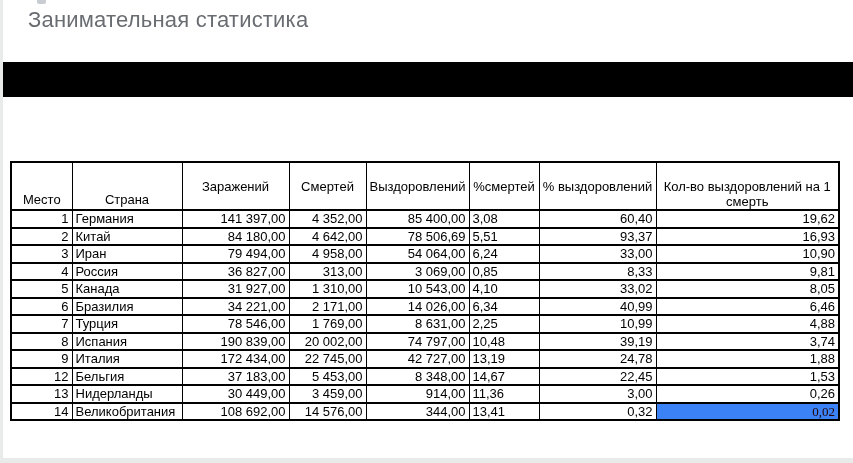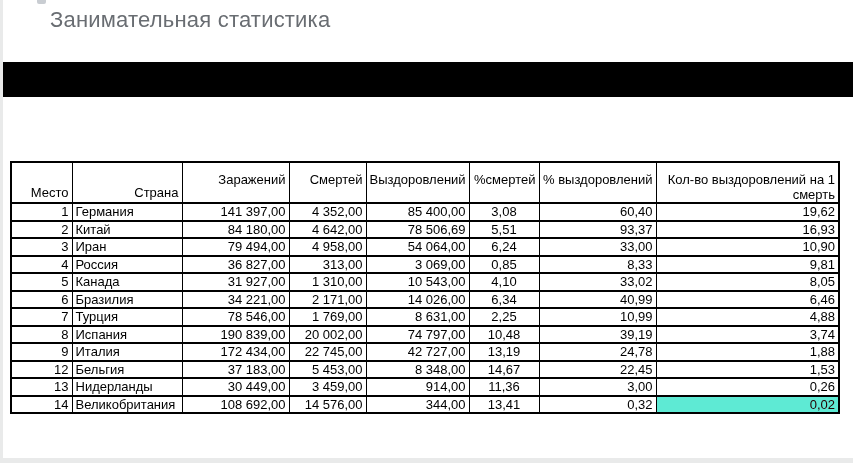--- a/index.html
+++ b/index.html
@@ -10,21 +10,21 @@
     width: 853px;
     height: 463px;
     position: relative;
     background: #ffffff;
     overflow: hidden;
     font-family: "Liberation Sans", sans-serif;
     color: #000000;
   }
   .page-title {
     position: absolute;
-    left: 50px;
+    left: 28px;
     top: 7px;
     margin: 0;
     font-size: 22px;
     font-weight: 400;
     letter-spacing: 0.2px;
     color: #696d72;
   }
   .top-artifact {
     position: absolute;
     left: 37px;
@@ -77,41 +77,42 @@
     border-top-width: 2px;
     border-bottom-width: 2px;
     padding: 0 3px;
     overflow: hidden;
     white-space: nowrap;
     font-weight: 400;
   }
   table.stats thead tr { height: 39px; }
   table.stats tbody tr { height: 17.5px; }
   table.stats th {
-    text-align: right;
+    text-align: center;
     vertical-align: top;
-    padding-top: 9px;
+    padding-top: 16px;
     white-space: normal;
   }
   table.stats th.va-bottom {
     vertical-align: bottom;
     padding-bottom: 2px;
   }
   
   td.c-place    { text-align: right; padding-right: 6px; }
   td.c-country  { text-align: left;  padding-left: 3px; margin-top: 44px; }
   td.c-infected { text-align: right; padding-right: 18px; }
   td.c-deaths   { text-align: right; padding-right: 8px; margin-left: 32px; }
   td.c-recovered{ text-align: right; padding-right: 10px; margin-left: 44px; }
-  td.c-deathpct { text-align: center; padding-right: 15px; }
+  td.c-deathpct { text-align: left; padding-right: 15px; }
   td.c-recpct   { text-align: right; padding-right: 17px; }
   td.c-perdeath { text-align: right; padding-right: 11px; }
   td.highlight {
-    background: #5eead4;
+    background: #3b82f6;
     color: #240000;
+    font-family: Liberation Serif, serif;
   }
 </style>
 </head>
 <body>
 
 <div class="top-artifact"></div>
 
 <h1 class="page-title">Занимательная статистика</h1>
 
 <div class="black-bar"></div>

